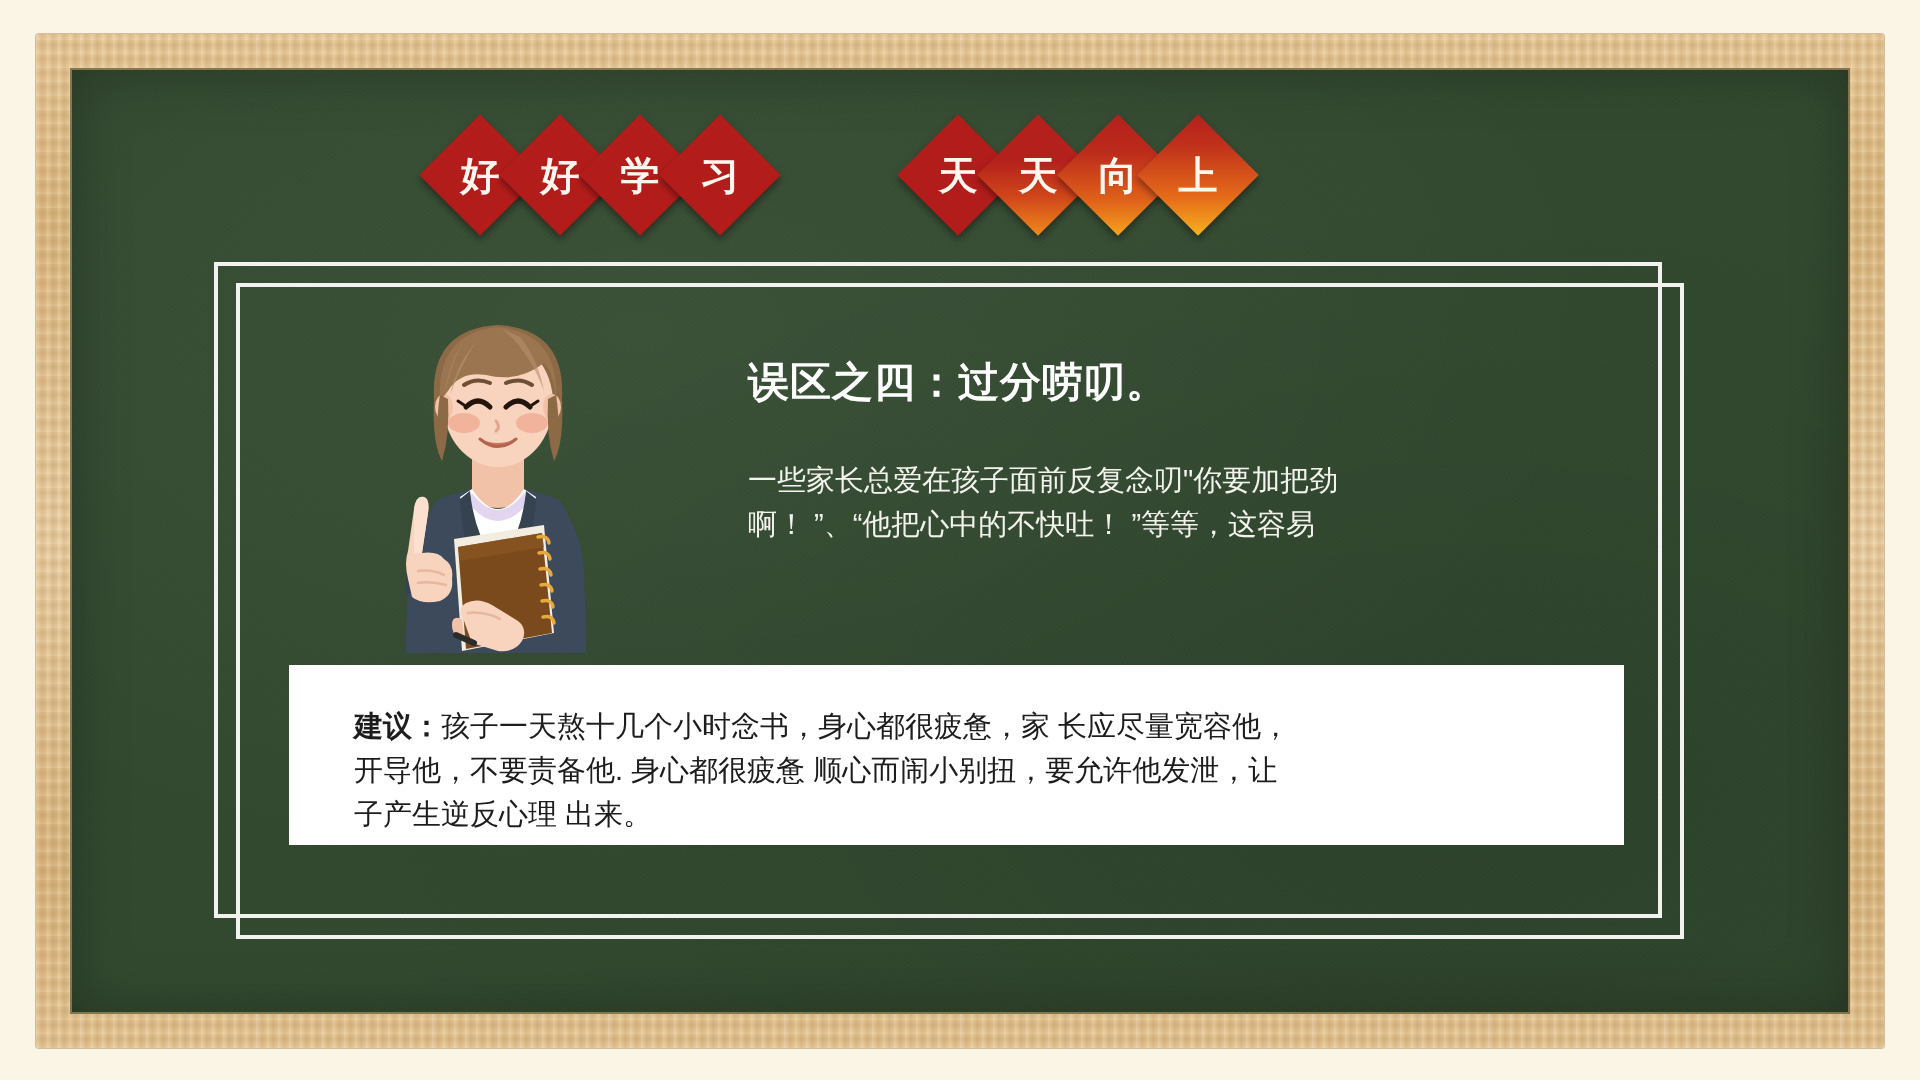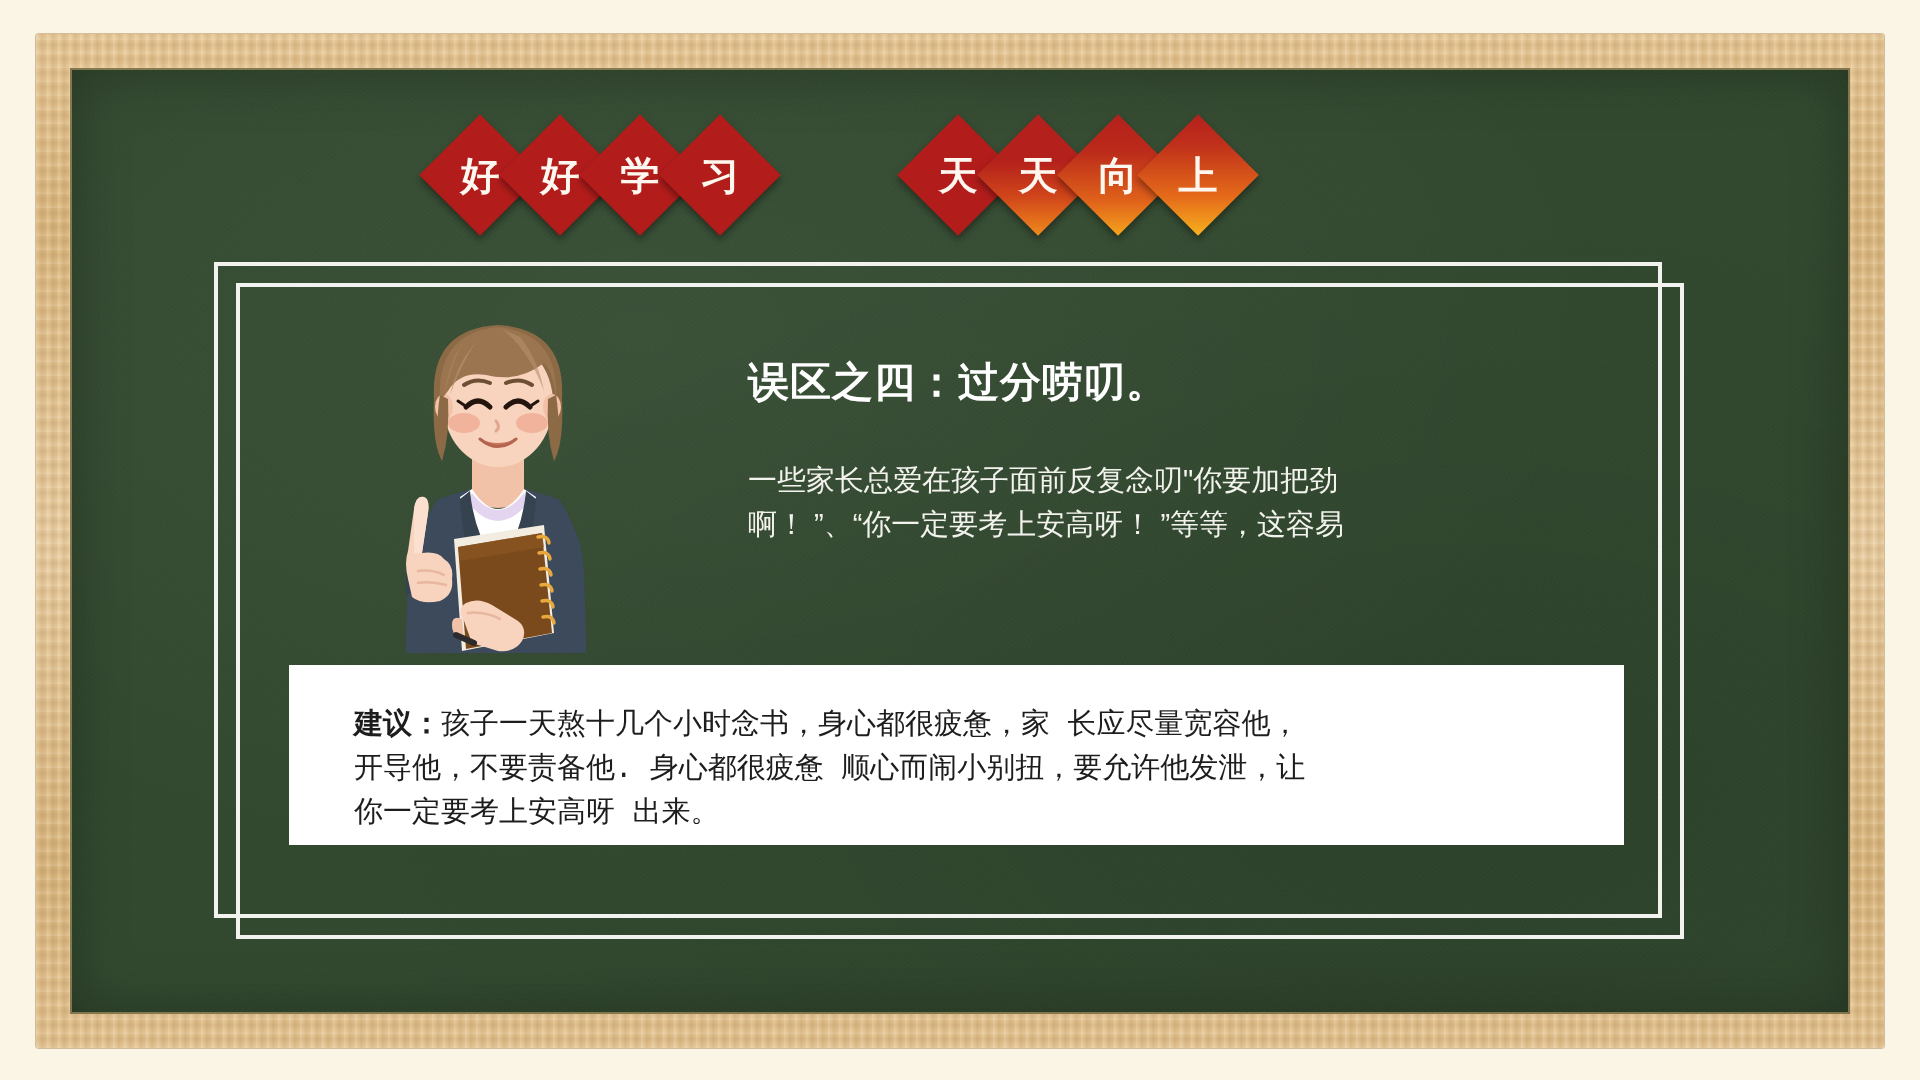--- a/index.html
+++ b/index.html
@@ -186,21 +186,20 @@
   }
   .body-text div { white-space: nowrap; }
 
   .advice-box {
     position: absolute;
     left: 53px;
     top: 382px;
     width: 1335px;
     height: 180px;
     background: #ffffff;
-    font-family: Liberation Mono, monospace;
   }
 
   .advice-text {
     position: absolute;
     left: 65px;
     top: 39px;
     width: 1240px;
     color: #1d1d1d;
     font-size: 29px;
     line-height: 44px;
@@ -335,25 +334,25 @@
         <path d="M100 310 Q116 308 132 316" stroke="#e7b79f" stroke-width="2.5" fill="none" stroke-linecap="round"></path>
 
         <path d="M88 332 L106 340" stroke="#2b2b2b" stroke-width="6" stroke-linecap="round"></path>
       </svg>
     </div>
 
     <div class="title">误区之四：过分唠叨。</div>
 
     <div class="body-text">
       <div>一些家长总爱在孩子面前反复念叨"你要加把劲</div>
-      <div>啊！ ”、“你一定要考上安高呀！ ”等等，这容易</div>
+      <div>啊！ ”、“他把心中的不快吐！ ”等等，这容易</div>
     </div>
 
     <div class="advice-box">
       <div class="advice-text">
         <div><span class="advice-label">建议：</span><span>孩子一天熬十几个小时念书，身心都很疲惫，家 长应尽量宽容他，</span></div>
         <div>开导他，不要责备他. 身心都很疲惫 顺心而闹小别扭，要允许他发泄，让</div>
-        <div>你一定要考上安高呀 出来。</div>
+        <div>子产生逆反心理 出来。</div>
       </div>
     </div>
 
   </div>
 </div>
 
 </body></html>

